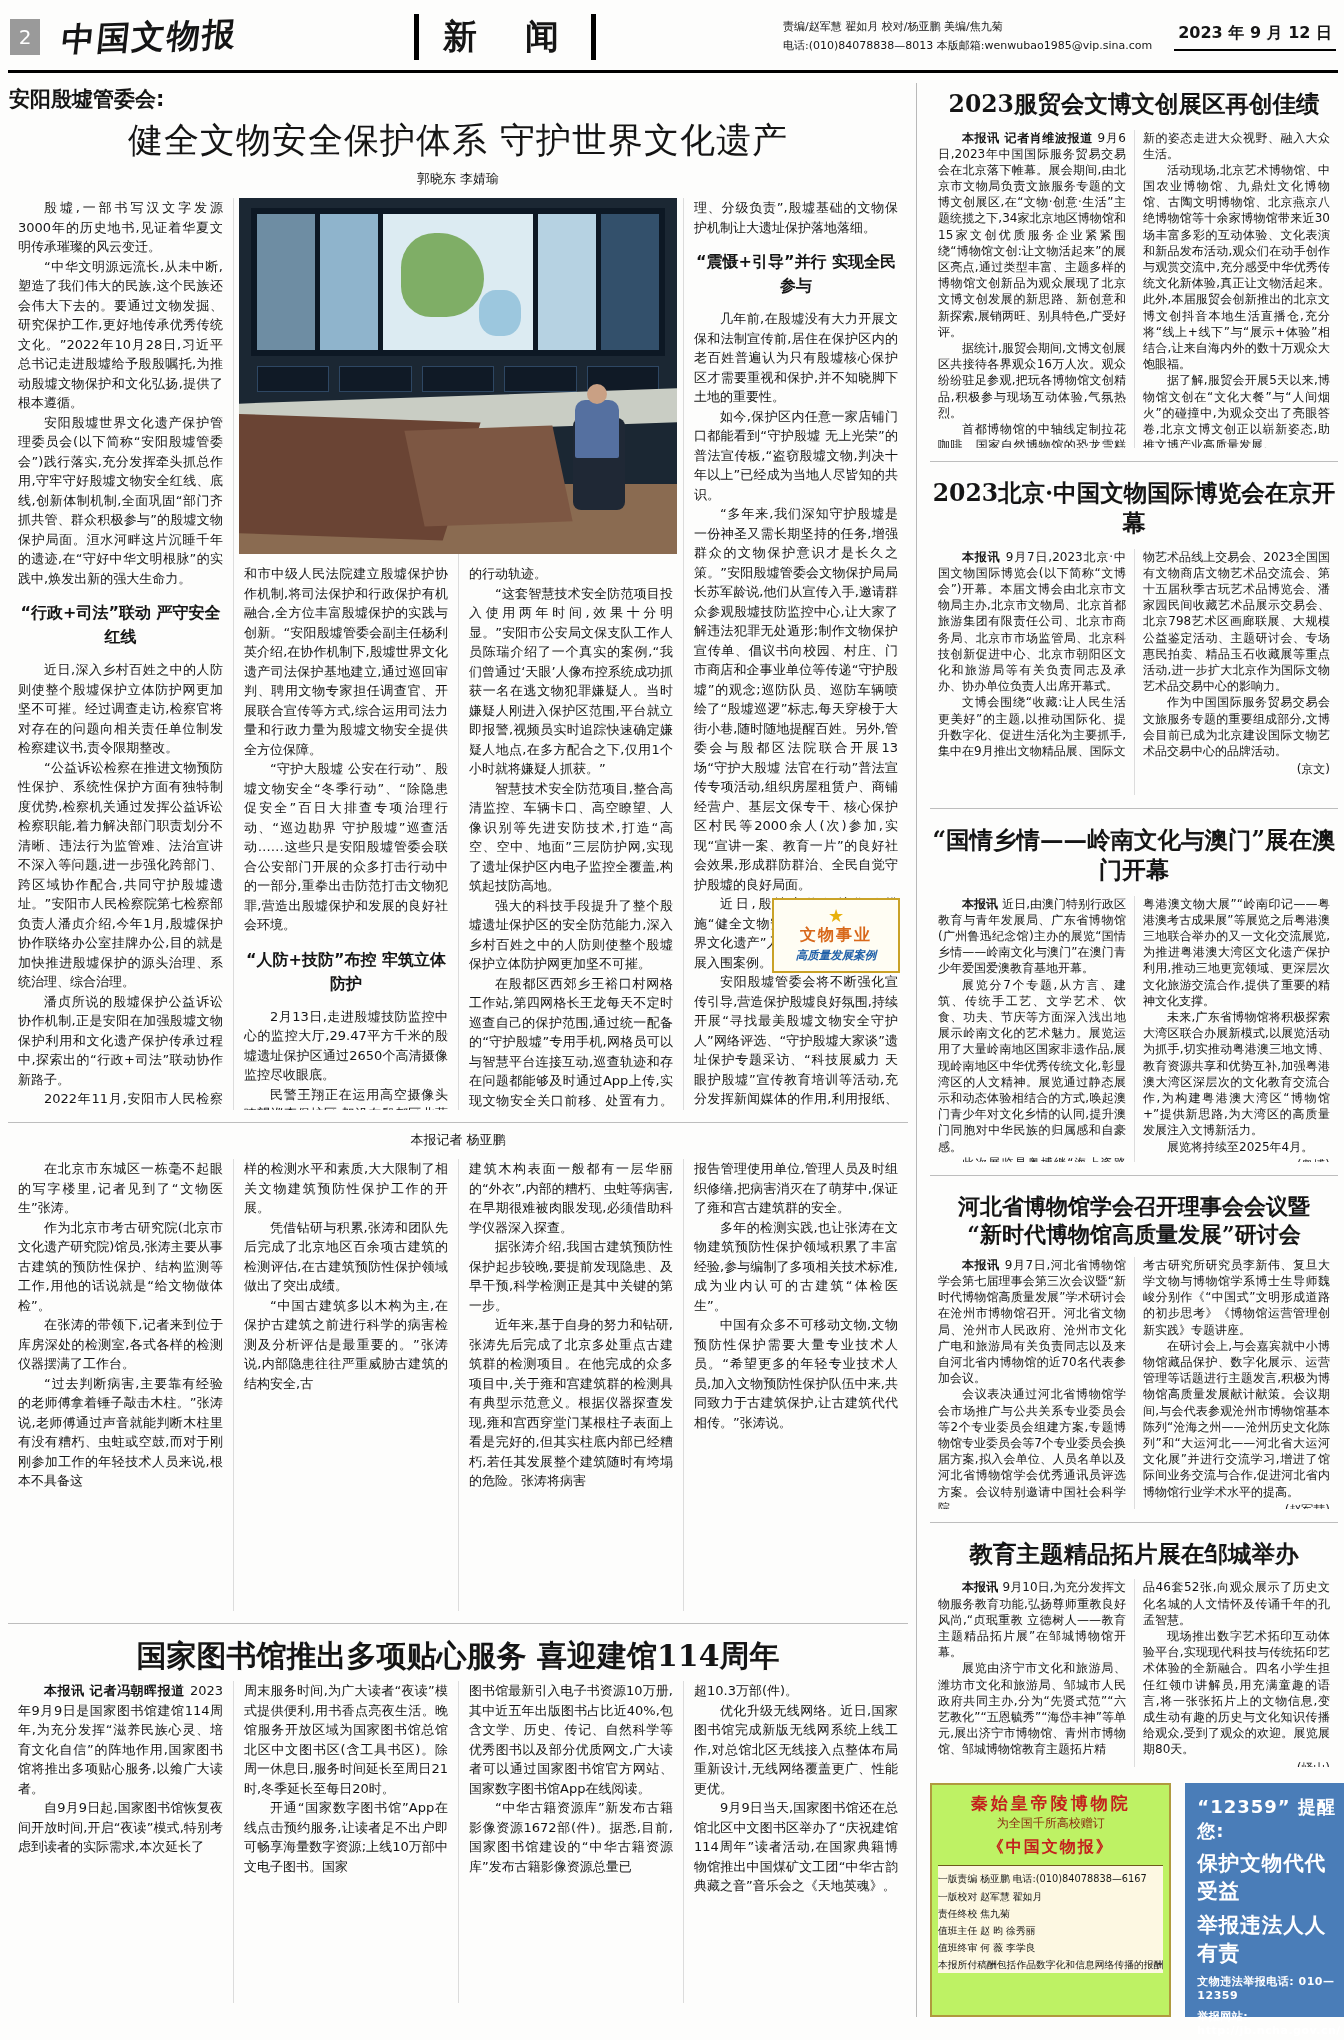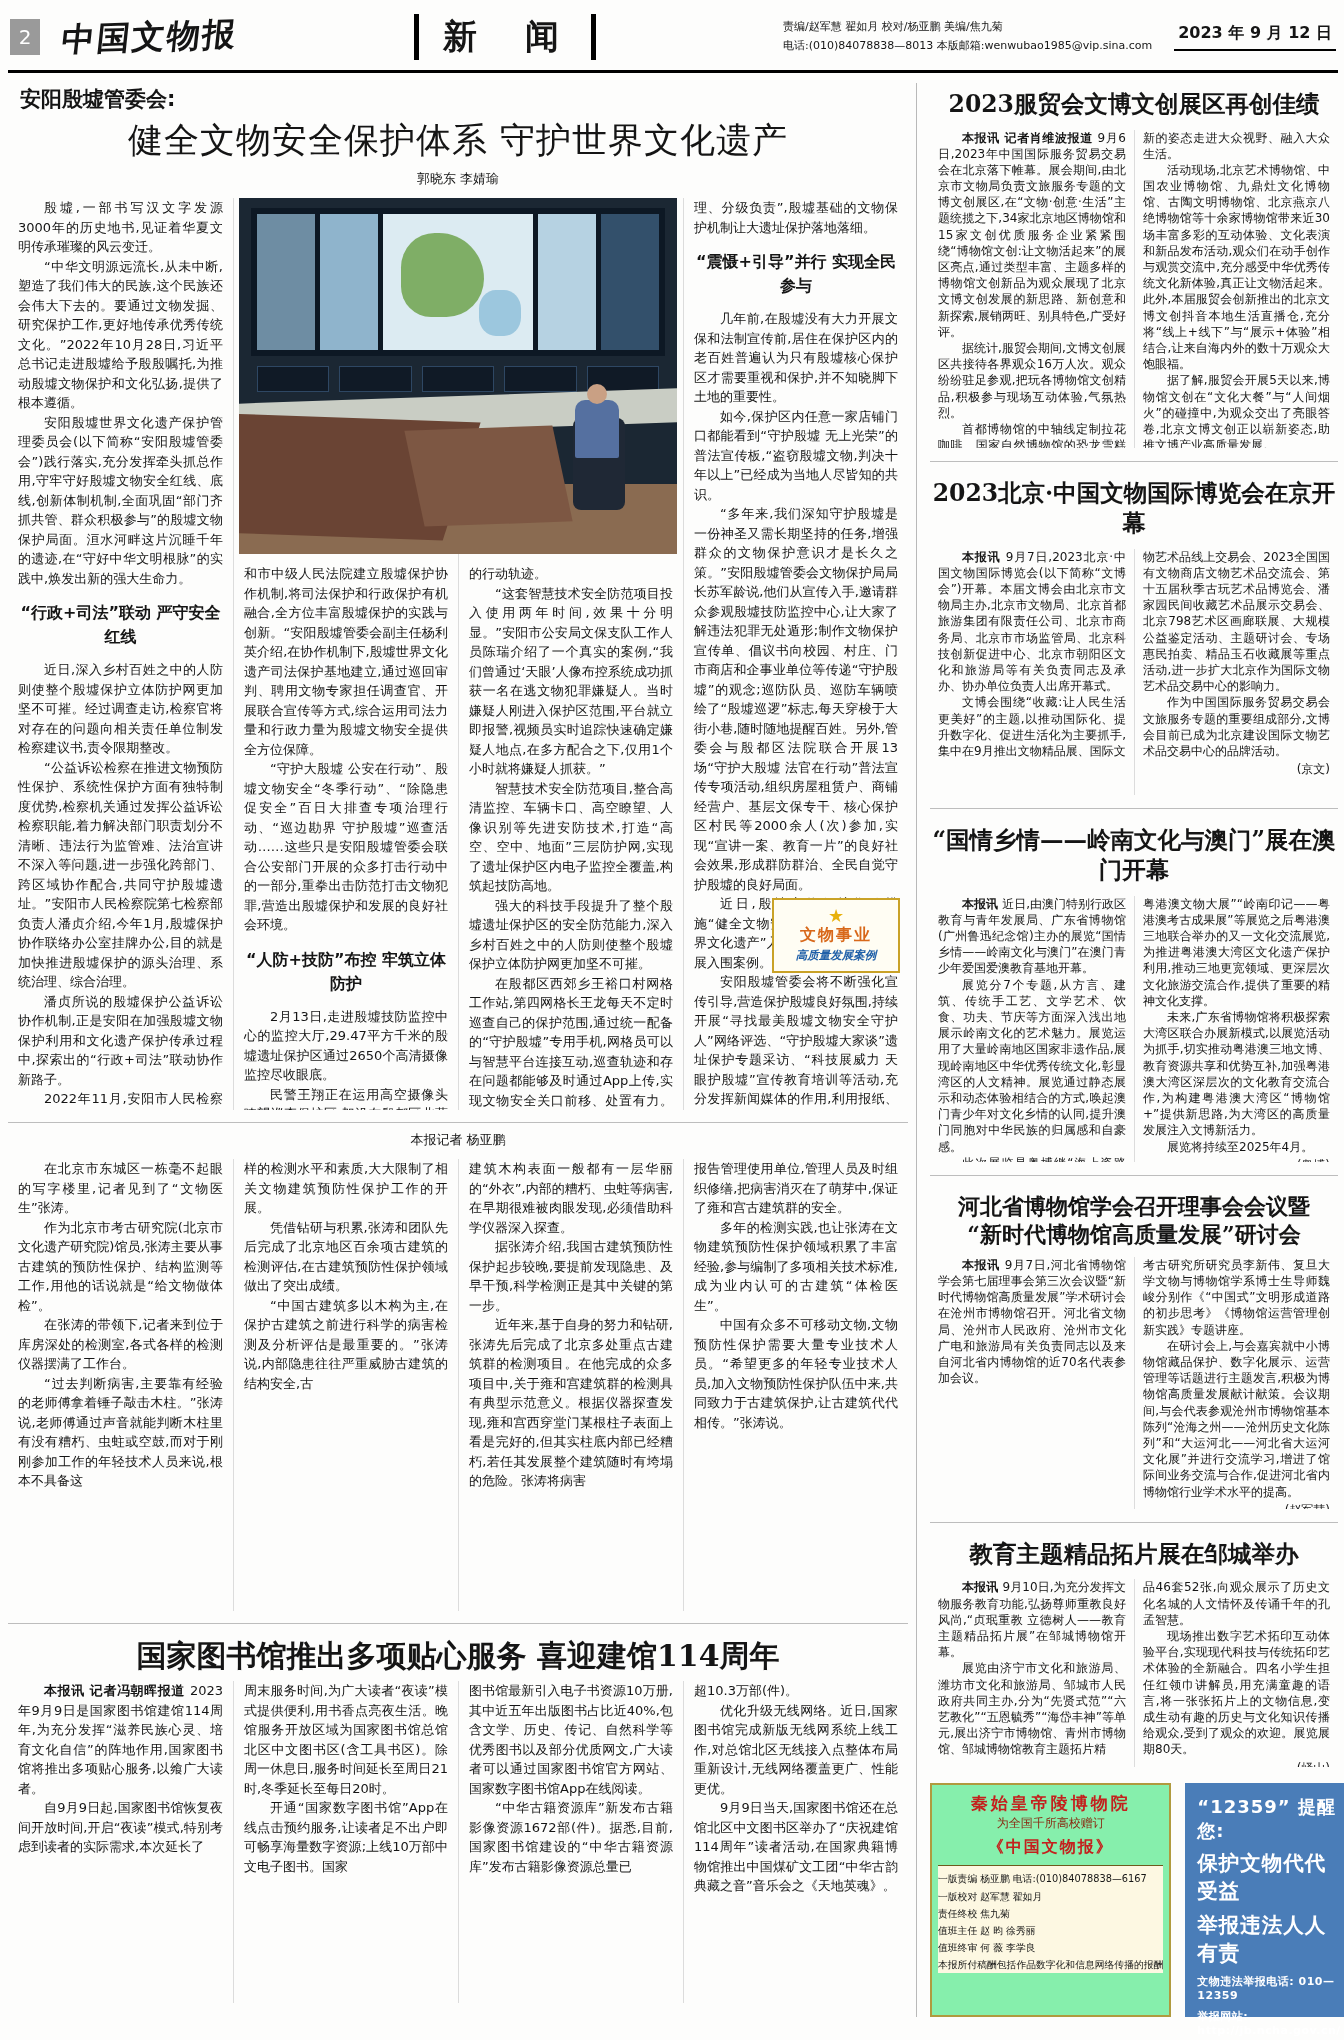--- a/index.html
+++ b/index.html
@@ -14,21 +14,21 @@
   .secwrap{flex:0 0 auto;margin:0 auto;display:flex;align-items:center;gap:14px;}
   .secbar{width:5px;height:46px;background:#000;}
   .secname{font-size:34px;font-weight:900;letter-spacing:18px;text-indent:10px;}
   .credits{font-size:11px;line-height:1.7;margin-left:10px;white-space:nowrap;}
   .dateline{font-size:16px;font-weight:600;border-bottom:2px solid #000;padding:0 4px 5px 4px;margin-left:22px;white-space:nowrap;}
   
   .content{display:flex;margin-top:10px;}
   .mainarea{width:900px;flex:0 0 900px;}
   .rail{flex:1;border-left:1px solid #b9b9b9;margin-left:8px;padding-left:13px;min-width:0;}
   
-  .kicker{font-size:21px;font-weight:600;margin:2px 0 4px 12px;}
+  .kicker{font-size:21px;font-weight:600;margin:2px 0 4px 1px;}
   .bigtitle{font-family:"DejaVu Serif","Liberation Serif",serif;font-weight:400;font-size:35px;text-align:center;margin:2px 0 6px 0;letter-spacing:1px;}
   .midtitle{font-family:"DejaVu Serif","Liberation Serif",serif;font-weight:900;font-size:30px;text-align:center;margin:8px 0 4px 0;}
   .byline{text-align:center;font-size:13px;margin:4px 0 10px 0;}
   .cols4{display:grid;grid-template-columns:repeat(4,1fr);overflow:hidden;position:relative;}
   .col{padding:0 10px;min-width:0;font-size:13px;line-height:1.5;text-align:justify;}
   .col + .col{border-left:1px solid #dcdcdc;}
   .col p{margin:0;text-indent:2em;}
   .col p.cont{text-indent:0;}
   .col p.sign{text-indent:0;text-align:right;margin-top:2px;}
   .col b{font-weight:bold;}
@@ -68,21 +68,21 @@
   
   .rart{padding-top:2px;}
   .rart + .rart{border-top:1px solid #bdbdbd;margin-top:13px;padding-top:12px;}
   .rtitle{font-family:"DejaVu Serif","Liberation Serif",serif;font-weight:900;font-size:23.5px;text-align:center;margin:4px 0 10px 0;line-height:1.3;}
   .rtitle.two{font-size:22px;margin-bottom:8px;}
   .cols2{display:grid;grid-template-columns:repeat(2,1fr);overflow:hidden;}
   .cols2 .col{font-size:12px;line-height:1.35;padding:0 8px;}
   .r1{height:318px;} .r2{height:246px;} .r3{height:266px;} .r4{height:252px;} .r5{height:188px;}
   
   .ads{display:flex;gap:14px;margin-top:16px;}
-  .ad-sub{flex:1;background:#86efac;border:2px solid #b09a3e;box-sizing:border-box;padding:7px 6px 5px 6px;height:234px;}
+  .ad-sub{flex:1;background:#bef264;border:2px solid #b09a3e;box-sizing:border-box;padding:7px 6px 5px 6px;height:234px;}
   .ad-sub .l1{color:#c4201d;font-weight:900;font-size:17px;text-align:center;letter-spacing:3px;}
   .ad-sub .l2{color:#8a2a12;font-weight:normal;font-size:12px;text-align:center;margin-top:0;}
   .ad-sub .l3{color:#c4201d;font-weight:900;font-size:16px;text-align:center;margin:5px 0 7px 0;letter-spacing:2px;}
   .ad-sub .rows{border-top:1.5px solid #6d5b1d;padding-top:4px;background:#fdf8e2;}
   .ad-sub .rows div{font-size:9.8px;line-height:1.75;white-space:nowrap;overflow:hidden;}
   .ad-rep{flex:1;background:#4a7db8;color:#fff;box-sizing:border-box;padding:12px 12px;height:234px;}
   .ad-rep .h{font-weight:900;font-size:18px;letter-spacing:1px;}
   .ad-rep .big{font-weight:900;font-size:20.5px;margin-top:6px;letter-spacing:1px;}
   .ad-rep .sm{font-weight:bold;font-size:11px;margin-top:7px;letter-spacing:.5px;}
 </style>
@@ -281,20 +281,21 @@
       </div>
 
       <div class="rart">
         <div class="rtitle two">
           <div>河北省博物馆学会召开理事会会议暨</div>
           <div>“新时代博物馆高质量发展”研讨会</div>
         </div>
         <div class="cols2 r4">
             <div class="col c1">
               <p><b>本报讯  </b>9月7日,河北省博物馆学会第七届理事会第三次会议暨“新时代博物馆高质量发展”学术研讨会在沧州市博物馆召开。河北省文物局、沧州市人民政府、沧州市文化广电和旅游局有关负责同志以及来自河北省内博物馆的近70名代表参加会议。</p>
+              <p>会议表决通过河北省博物馆学会市场推广与公共关系专业委员会等2个专业委员会组建方案,专题博物馆专业委员会等7个专业委员会换届方案,拟入会单位、人员名单以及河北省博物馆学会优秀通讯员评选方案。会议特别邀请中国社会科学院</p>
             </div>
             <div class="col c2">
               <p class="cont">考古研究所研究员李新伟、复旦大学文物与博物馆学系博士生导师魏峻分别作《“中国式”文明形成道路的初步思考》《博物馆运营管理创新实践》专题讲座。</p>
               <p>在研讨会上,与会嘉宾就中小博物馆藏品保护、数字化展示、运营管理等话题进行主题发言,积极为博物馆高质量发展献计献策。会议期间,与会代表参观沧州市博物馆基本陈列“沧海之州——沧州历史文化陈列”和“大运河北——河北省大运河文化展”并进行交流学习,增进了馆际间业务交流与合作,促进河北省内博物馆行业学术水平的提高。</p>
               <p class="sign">(赵军慧)</p>
             </div>
           </div>
       </div>
 
       <div class="rart">

